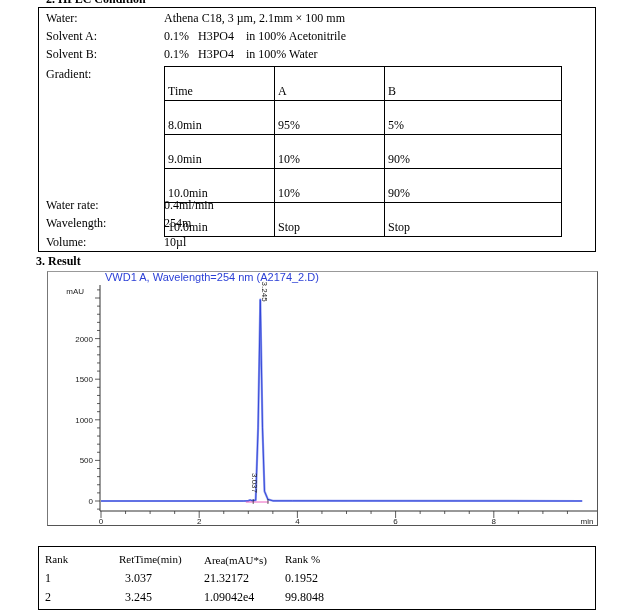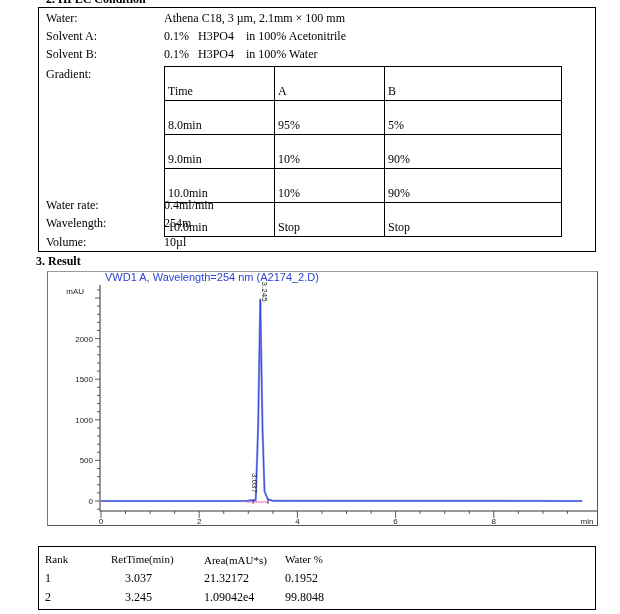--- a/index.html
+++ b/index.html
@@ -173,23 +173,23 @@
       <line x1="267.94" y1="499" x2="267.94" y2="504" stroke="#222" stroke-width="0.7"></line>
     </g>
   <g id="labels">
       <text x="252.1167" y="473" class="chart-text" font-size="8" transform="rotate(90 252.1167 473)">3.037</text>
       <text x="262.3295" y="281.624" class="chart-text" font-size="8" transform="rotate(90 262.3295 281.624)">3.245</text>
     </g>
 </svg>
 
 <div class="res-box">
   <span class="res-cell" style="left:6px;top:5px">Rank</span>
-  <span class="res-cell" style="left:72px;top:5px">RetTime(min)</span>
+  <span class="res-cell" style="left:80px;top:5px">RetTime(min)</span>
   <span class="res-cell" style="left:165px;top:6px">Area(mAU*s)</span>
-  <span class="res-cell" style="left:246px;top:5px">Water %</span>
+  <span class="res-cell" style="left:246px;top:5px">Rank %</span>
 
   <span class="res-cell" style="left:6px;top:24px;font-size:12px">1</span>
   <span class="res-cell" style="left:86px;top:24px;font-size:12px">3.037</span>
   <span class="res-cell" style="left:165px;top:24px;font-size:12px">21.32172</span>
   <span class="res-cell" style="left:246px;top:24px;font-size:12px">0.1952</span>
 
   <span class="res-cell" style="left:6px;top:43px;font-size:12px">2</span>
   <span class="res-cell" style="left:86px;top:43px;font-size:12px">3.245</span>
   <span class="res-cell" style="left:165px;top:43px;font-size:12px">1.09042e4</span>
   <span class="res-cell" style="left:246px;top:43px;font-size:12px">99.8048</span>

